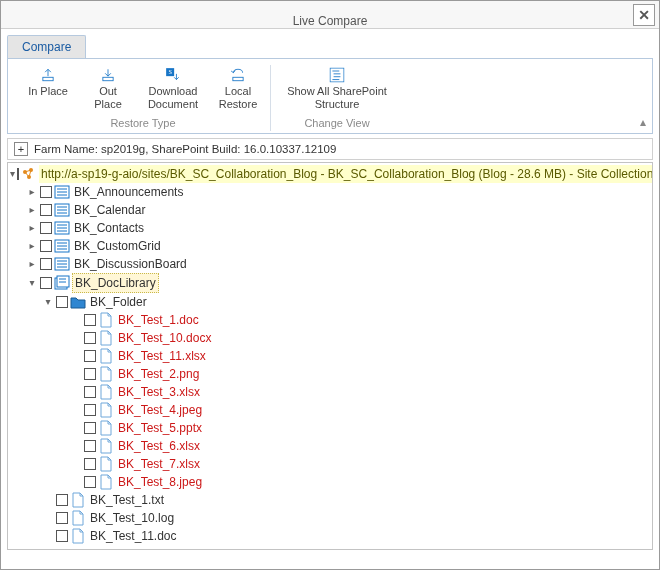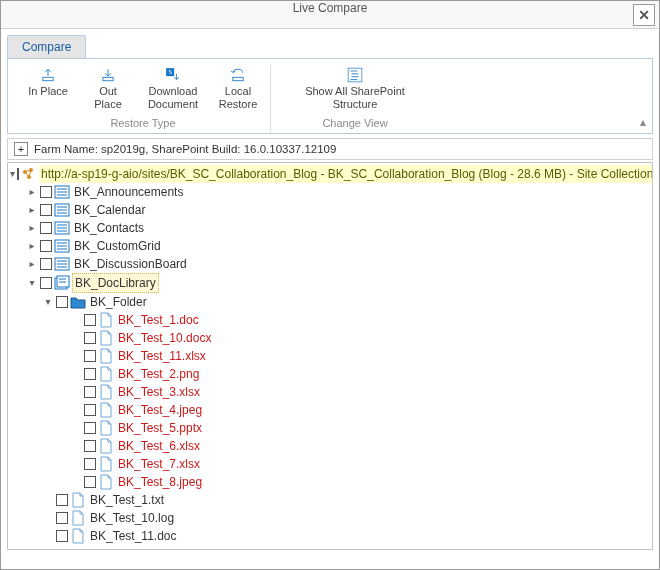--- a/index.html
+++ b/index.html
@@ -1,21 +1,21 @@
 <!DOCTYPE html>
 <html><head>
 <meta charset="utf-8">
 <style>
   * { box-sizing: border-box; margin: 0; padding: 0; }
   body { font-family: "Segoe UI", Tahoma, sans-serif; font-size: 12px; color: #333; background: #fff; width: 660px; height: 570px; overflow: hidden; border: 1px solid #999; }
-  .titlebar { height: 28px; display: flex; align-items: flex-start; justify-content: center; position: relative; border-bottom: 1px solid #d0d0d0; background: #f7f7f7; color: #555; }
+  .titlebar { height: 28px; display: flex; align-items: flex-end; justify-content: center; position: relative; border-bottom: 1px solid #d0d0d0; background: #f7f7f7; color: #555; }
   .titlebar .close { position: absolute; right: 4px; top: 3px; width: 22px; height: 22px; border: 1px solid #999; background: #fff; display: flex; align-items: center; justify-content: center; font-size: 14px; font-weight: bold; cursor: pointer; }
   .tab-row { display: flex; align-items: flex-end; padding: 6px 6px 0 6px; }
   .tab { border: 1px solid #b6c9de; border-bottom: none; padding: 4px 14px; background: #e5e5e5; color: #1b5ca3; font-size: 12px; cursor: pointer; border-radius: 2px 2px 0 0; }
-  .ribbon { border: 1px solid #b6c9de; margin: 0 6px; padding: 6px 8px 2px 8px; display: flex; gap: 18px; position: relative; }
+  .ribbon { border: 1px solid #b6c9de; margin: 0 6px; padding: 6px 8px 2px 8px; display: flex; position: relative; }
   .ribbon-group { display: flex; flex-direction: column; align-items: center; padding: 0 6px; border-right: 1px solid #d6dee8; }
   .ribbon-group:last-of-type { border-right: none; }
   .ribbon-buttons { display: flex; gap: 8px; }
   .rbtn { width: 52px; display: flex; flex-direction: column; align-items: center; gap: 2px; padding: 2px 2px 4px 2px; cursor: pointer; text-align: center; line-height: 1.2; }
   .rbtn .lbl { font-size: 11px; color: #444; }
   .rbtn-wide { width: 120px; }
   .ribbon-group-label { font-size: 11px; color: #8a8a8a; text-align: center; padding: 2px 0; }
   .caret-up { position: absolute; right: 6px; bottom: 4px; color: #888; cursor: pointer; font-size: 12px; }
   .status { display: flex; align-items: center; gap: 6px; padding: 3px 6px; margin: 4px 6px 2px 6px; border: 1px solid #d0d0d0; font-size: 11.5px; color: #333; }
   .status .plus { width: 14px; height: 14px; border: 1px solid #888; display: inline-flex; align-items: center; justify-content: center; font-size: 11px; cursor: pointer; background: #fff; }

